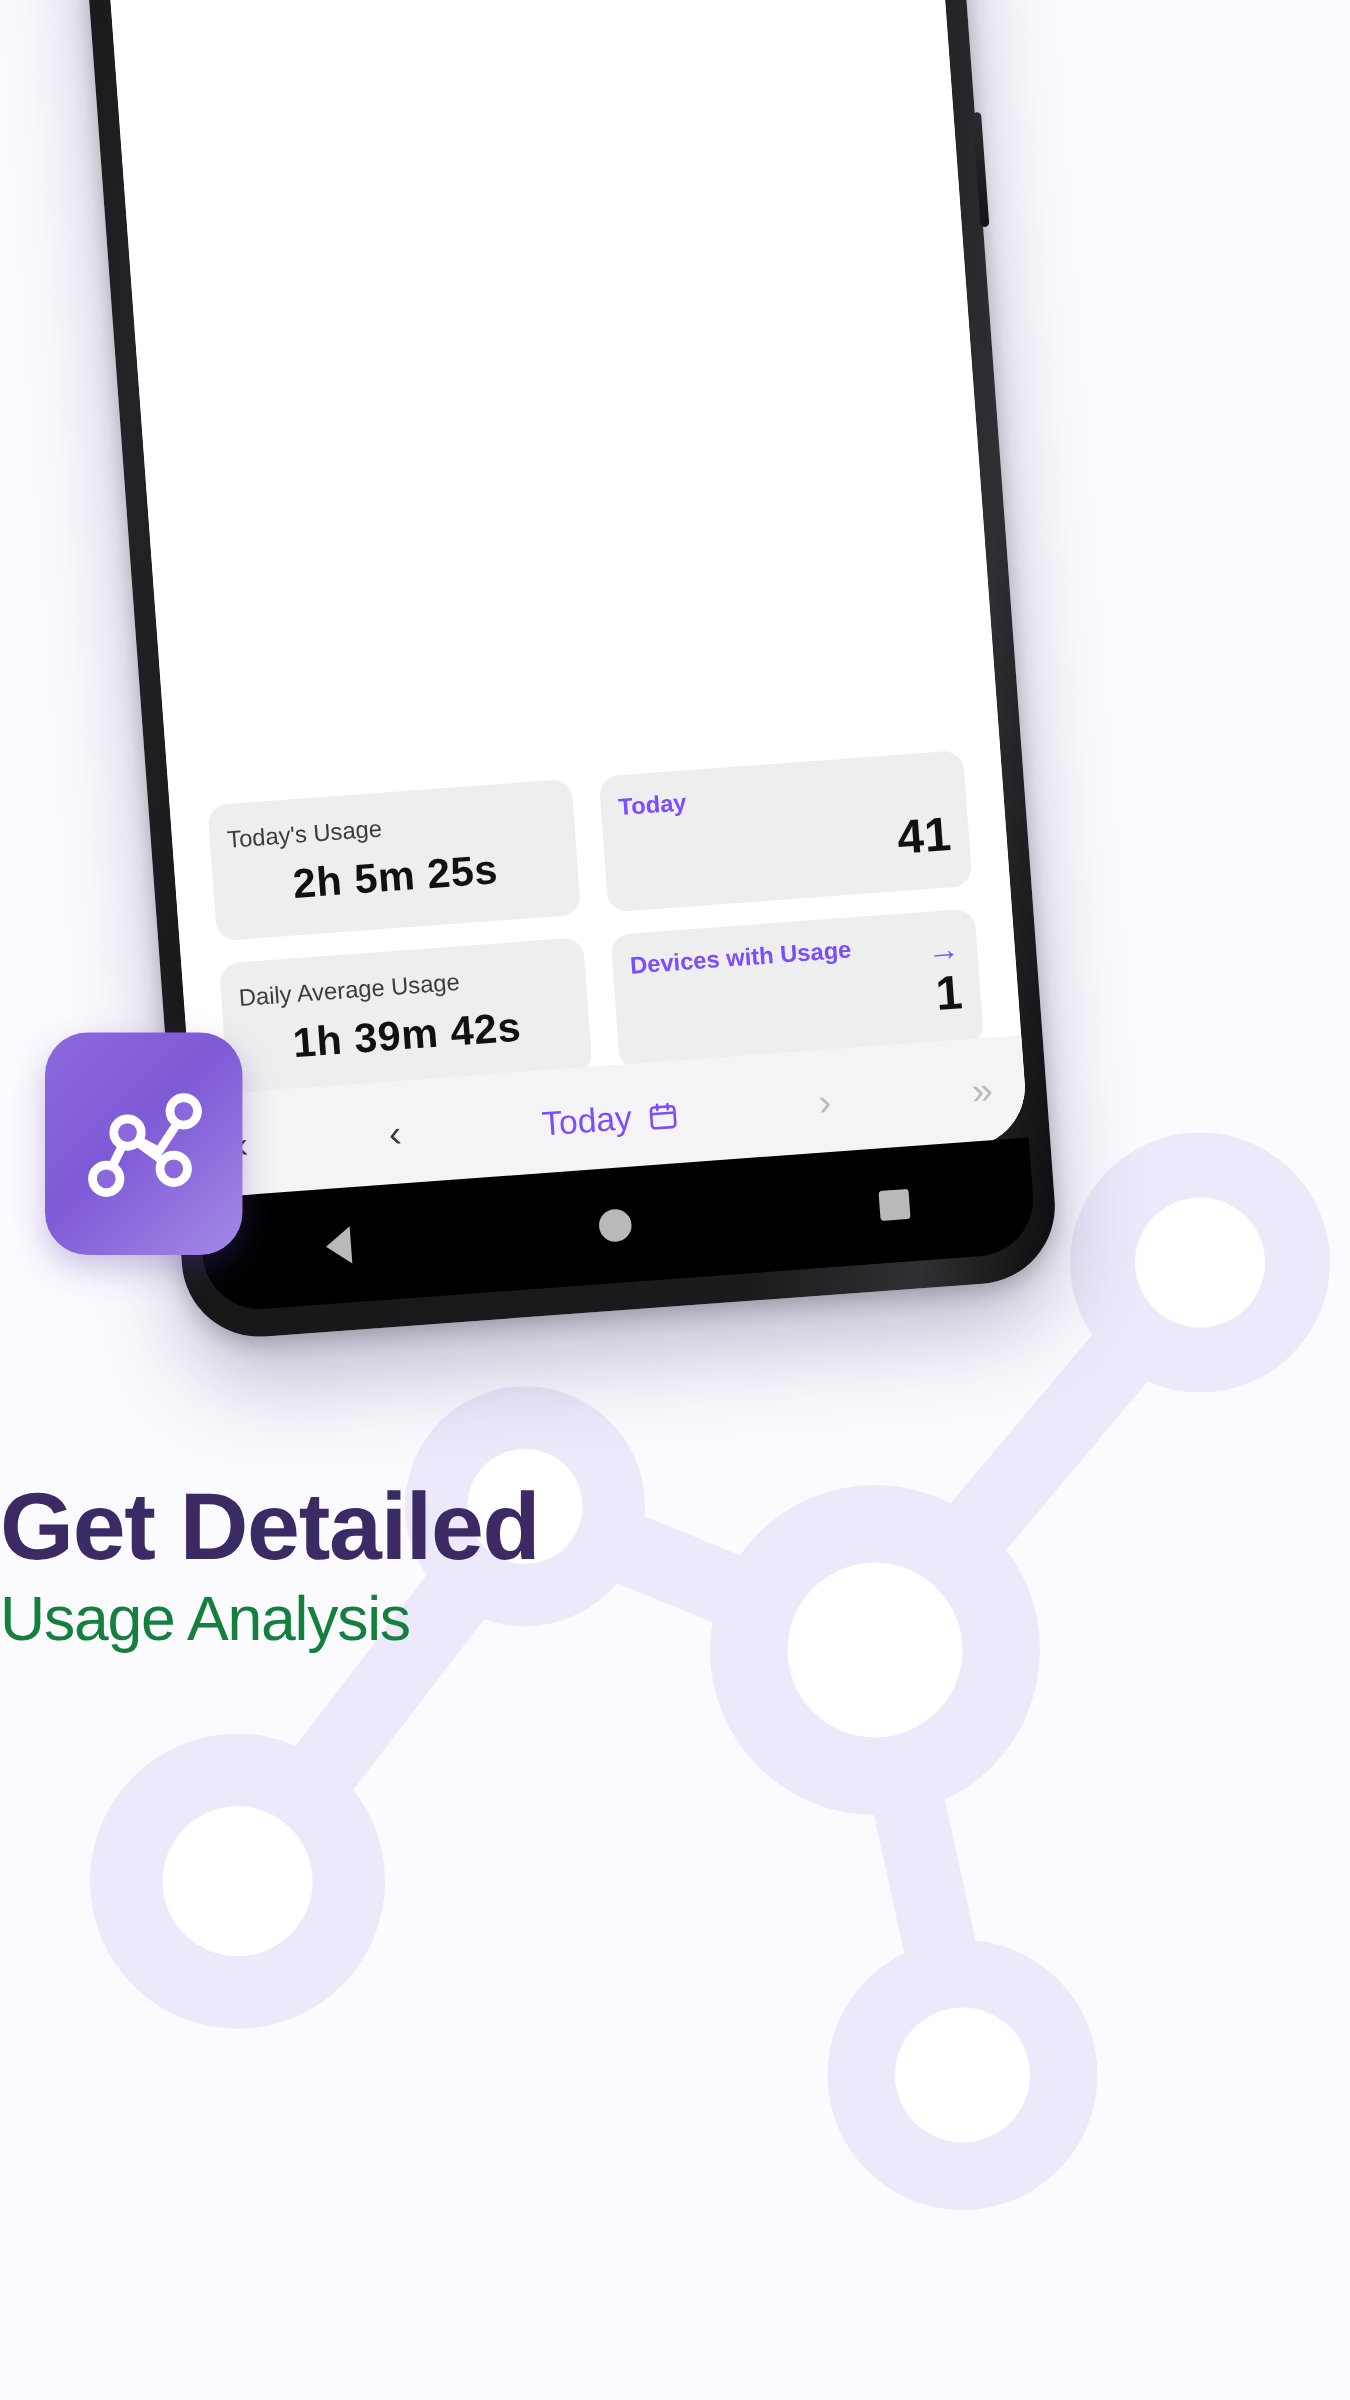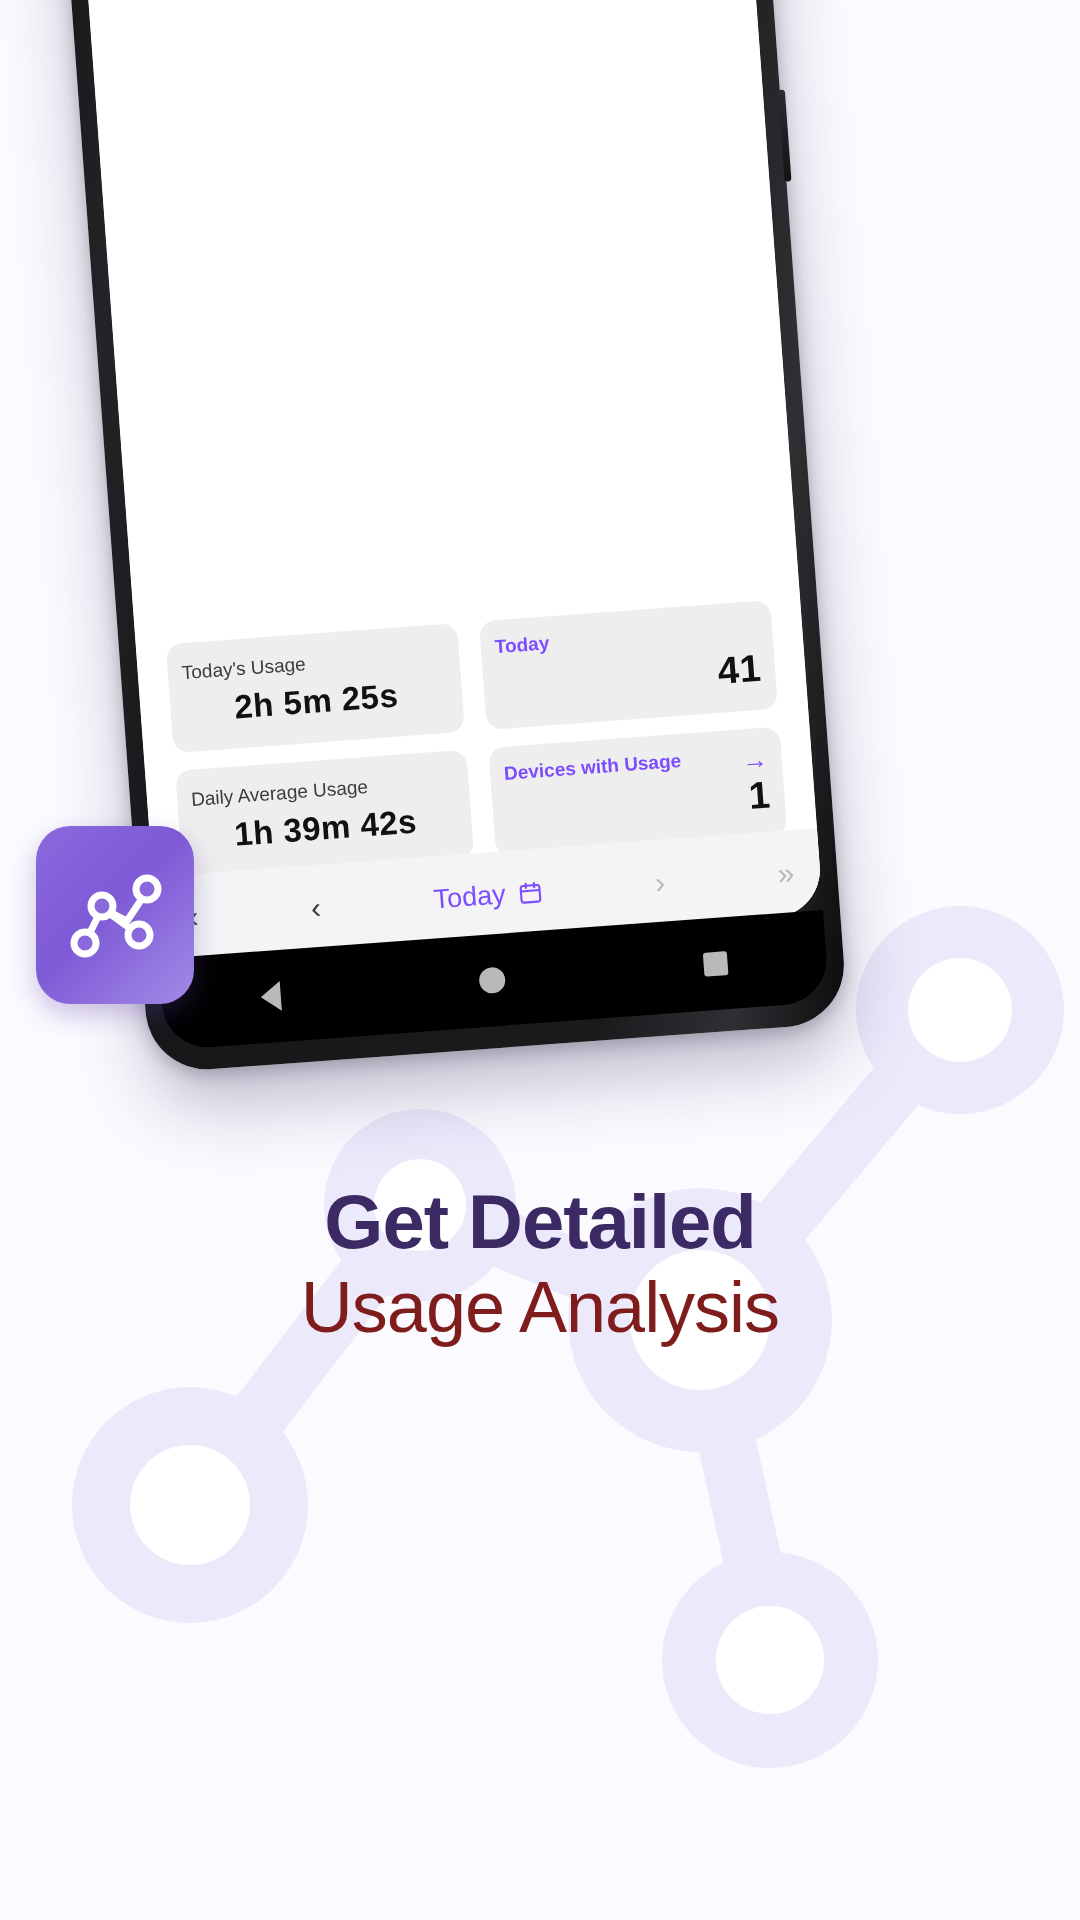--- a/index.html
+++ b/index.html
@@ -105,28 +105,28 @@
     position:absolute; left:36px; top:826px;
     width:158px; height:178px; border-radius:34px;
     background:linear-gradient(135deg,#8b69dd 0%,#7e5ad6 45%,#a28ae6 100%);
     z-index:5; box-shadow:0 10px 26px rgba(90,60,160,.3);
     display:flex; align-items:center; justify-content:center;
   }
 
   
   .headline{
     position:absolute; left:0; right:0; top:1178px;
-    text-align:center; z-index:3;
+    text-align:left; z-index:3;
   }
   .headline .l1{
     font-size:76px; font-weight:700; color:#3b2a63; letter-spacing:-1px;
     line-height:1.16;
   }
   .headline .l2{
-    font-size:72px; font-weight:400; color:#7f1d1d; letter-spacing:-1px;
+    font-size:50px; font-weight:400; color:#15803d; letter-spacing:-1px;
     line-height:1.16;
   }
 </style>
 </head>
 <body>
 
 <div class="bg-decor">
   <svg width="1080" height="1920" viewBox="0 0 1080 1920">
     <g stroke="#ece9fb" stroke-width="58" fill="none" stroke-linecap="round" stroke-linejoin="round">
       <path d="M190,1505 L420,1205 L700,1320 L960,1010"></path>

